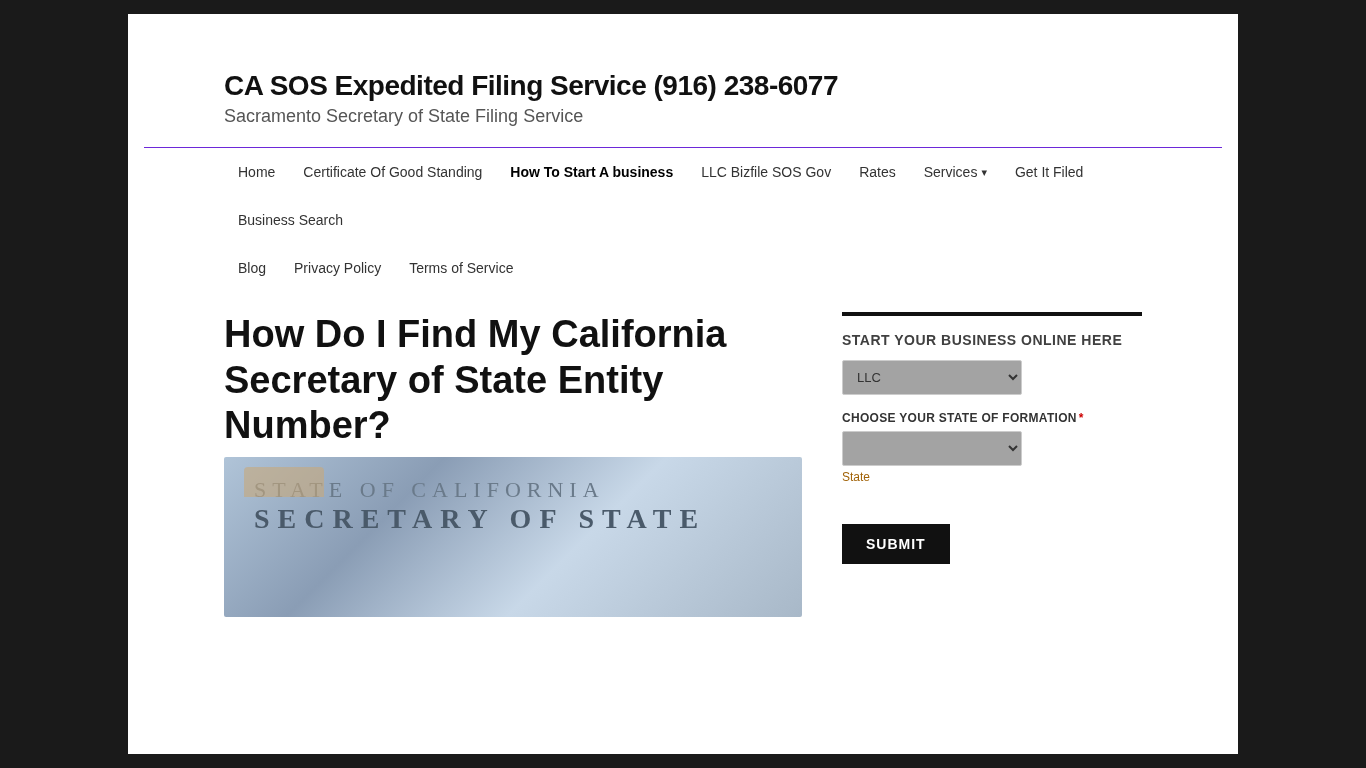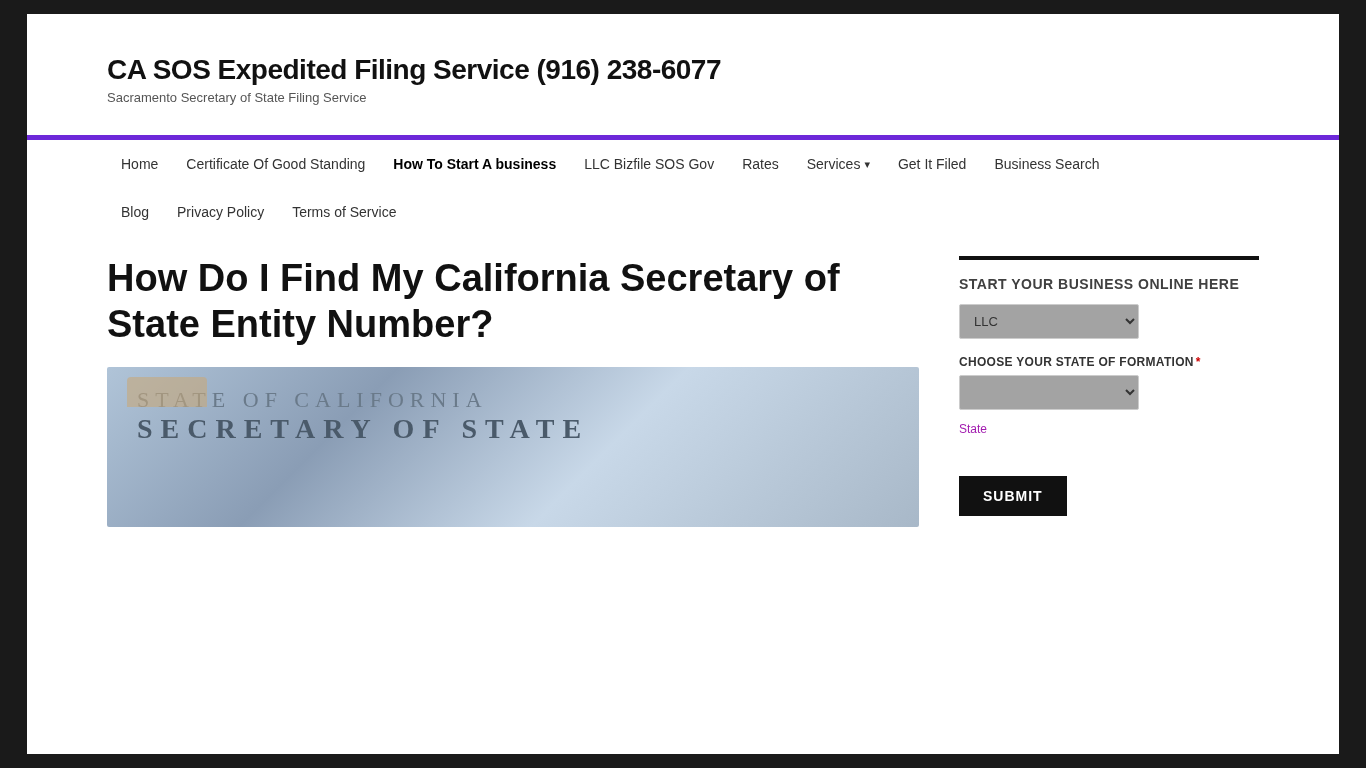--- a/index.html
+++ b/index.html
@@ -6,45 +6,44 @@
     body {
       font-family: Georgia, 'Times New Roman', serif;
       background: #1a1a1a;
       display: flex;
       justify-content: center;
       align-items: flex-start;
       min-height: 768px;
     }
     #page-wrapper {
       background: #fff;
-      width: 1312px;
+      width: 1110px;
       min-height: 740px;
       margin: 14px auto;
-      padding: 0;
+      padding: 16px;
     }
     #site-header {
       padding: 40px 80px 20px 80px;
     }
     #site-title {
       font-size: 28px;
       font-weight: 900;
       color: #111;
       font-family: Arial, sans-serif;
       letter-spacing: -0.5px;
     }
     #site-tagline {
-      font-size: 13px;
+      font-size: 18px;
       color: #555;
       margin-top: 4px;
       font-family: Arial, sans-serif;
     }
     #site-nav {
       padding: 0 80px;
-      border-top: 5px solid #6d28d9;
-      margin-top: 10px;
+      border-top: 1px solid #6d28d9;
     }
     #nav-list {
       list-style: none;
       display: flex;
       flex-wrap: wrap;
       gap: 0;
       padding: 0;
     }
     .nav-item a {
       display: block;
@@ -75,21 +74,21 @@
     }
     #article-section {
       flex: 1;
     }
     #article-title {
       font-size: 38px;
       font-weight: 900;
       color: #111;
       font-family: Arial, sans-serif;
       line-height: 1.2;
-      margin-bottom: 20px;
+      margin-bottom: 8px;
     }
     #article-image {
       width: 100%;
       max-width: 820px;
       height: 160px;
       background: linear-gradient(135deg, #b0c4d8 0%, #8a9db5 30%, #c8d8e8 60%, #a8b8c8 100%);
       border-radius: 2px;
       position: relative;
       overflow: hidden;
       display: flex;
@@ -162,22 +161,22 @@
       border-radius: 2px;
       font-family: Arial, sans-serif;
       font-size: 13px;
       color: #333;
       background: #a3a3a3;
       appearance: auto;
     }
     .form-hint {
       font-family: Arial, sans-serif;
       font-size: 12px;
-      color: #a21caf;
-      margin-top: 12px;
+      color: #a16207;
+      margin-top: 4px;
     }
     #submit-btn {
       background: #111;
       color: #fff;
       border: none;
       padding: 12px 24px;
       font-family: Arial, sans-serif;
       font-size: 14px;
       font-weight: 700;
       text-transform: uppercase;

